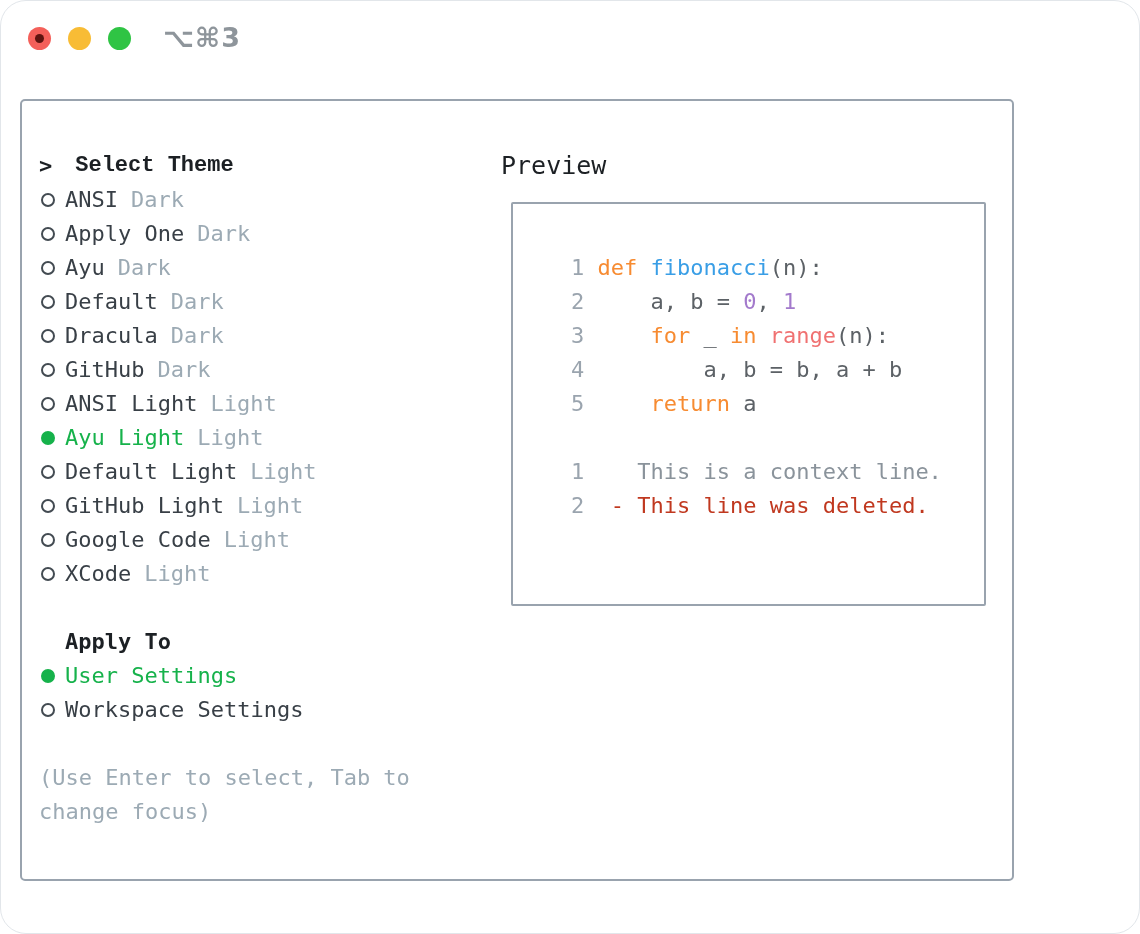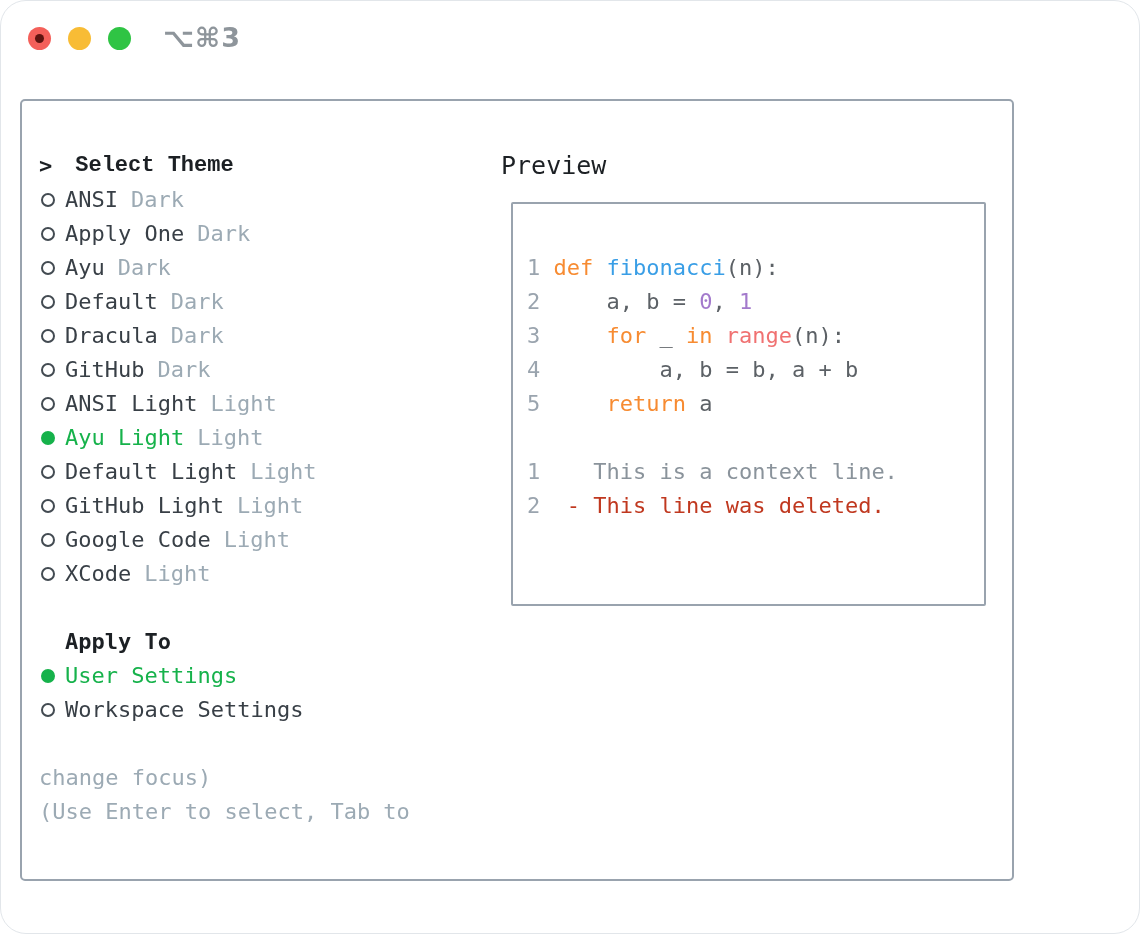--- a/index.html
+++ b/index.html
@@ -46,21 +46,21 @@
 
   
   .preview-title{
     position:absolute;left:500px;top:148px;height:34px;line-height:34px;
     font-size:25px;font-weight:normal;color:var(--heading_dark);
   }
   .preview-box{
     position:absolute;left:510px;top:201px;width:475px;height:404px;
     border:2px solid var(--border_gray);border-radius:2px;box-sizing:border-box;background:#fff;
   }
-  .code{padding:47px 0 0 14px;font-size:22px;}
+  .code{padding:47px 0 0 14px;font-size:22px;margin-left:44px;}
   .cl{height:34px;line-height:34px;white-space:pre;}
   .ln{color:var(--gutter_gray);}
   .tk-p{color:var(--code_fg);}
   .tk-k{color:var(--keyword_orange);}
   .tk-f{color:var(--function_blue);}
   .tk-l{color:var(--literal_purple);}
   .tk-c{color:var(--call_coral);}
   .tk-x{color:var(--context_gray);}
   .tk-d{color:var(--deleted_red);}
   .tk-a{color:var(--added_green);}
@@ -98,22 +98,22 @@
         <div class="row opt"><span class="radio"></span><span class="name">XCode</span><span class="tag">Light</span></div>
       </div>
     <div class="row spacer"></div>
     <div class="row section-title">Apply To</div>
     <div id="apply-list">
         <div class="row opt selected"><span class="radio"></span><span class="name">User Settings</span></div>
         <div class="row opt"><span class="radio"></span><span class="name">Workspace Settings</span></div>
       </div>
     <div class="row spacer"></div>
     <div id="footer">
+        <div class="footer-line">(Use Enter to select, Tab to</div>
         <div class="footer-line">change focus)</div>
-        <div class="footer-line">(Use Enter to select, Tab to</div>
       </div>
   </div>
 
   <div class="preview-title">Preview</div>
   <div class="preview-box">
     <div class="code" id="code">
         <div class="cl"><span class="ln">1</span><span class="tk-p"> </span><span class="tk-k">def</span><span class="tk-p"> </span><span class="tk-f">fibonacci</span><span class="tk-p">(n):</span></div>
         <div class="cl"><span class="ln">2</span><span class="tk-p">     a, b = </span><span class="tk-l">0</span><span class="tk-p">, </span><span class="tk-l">1</span></div>
         <div class="cl"><span class="ln">3</span><span class="tk-p">     </span><span class="tk-k">for</span><span class="tk-p"> _ </span><span class="tk-k">in</span><span class="tk-p"> </span><span class="tk-c">range</span><span class="tk-p">(n):</span></div>
         <div class="cl"><span class="ln">4</span><span class="tk-p">         a, b = b, a + b</span></div>

